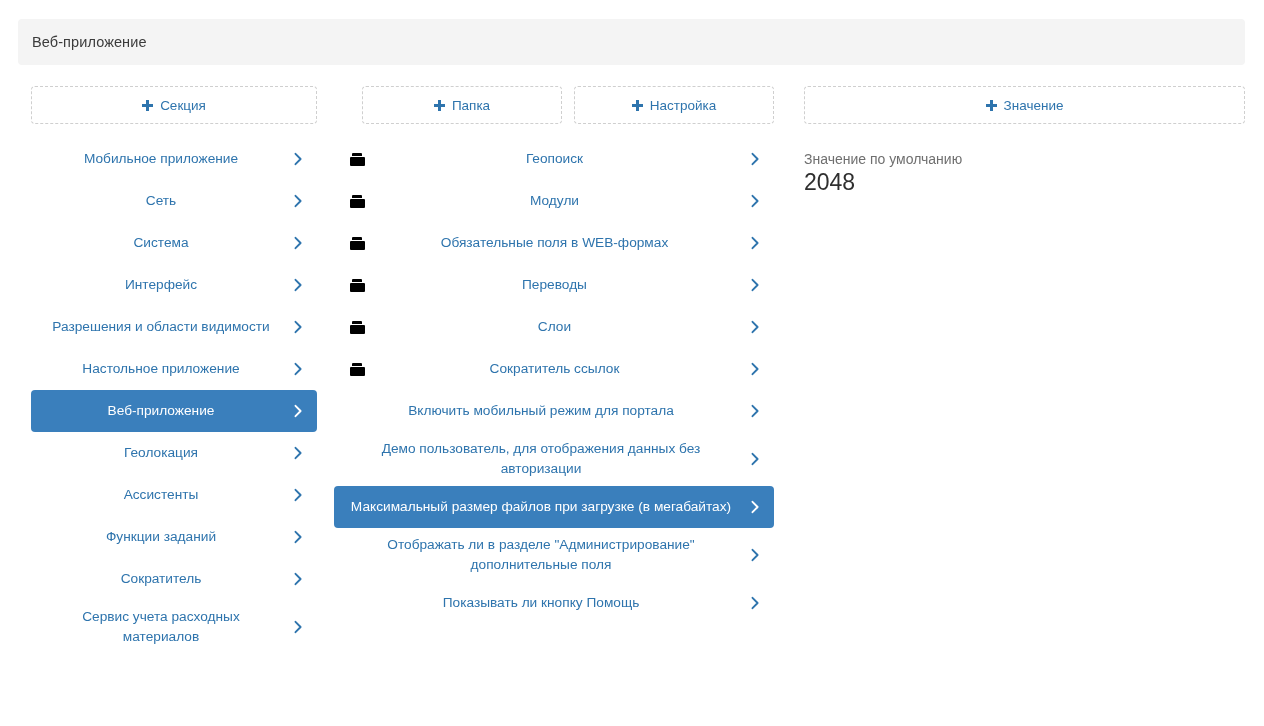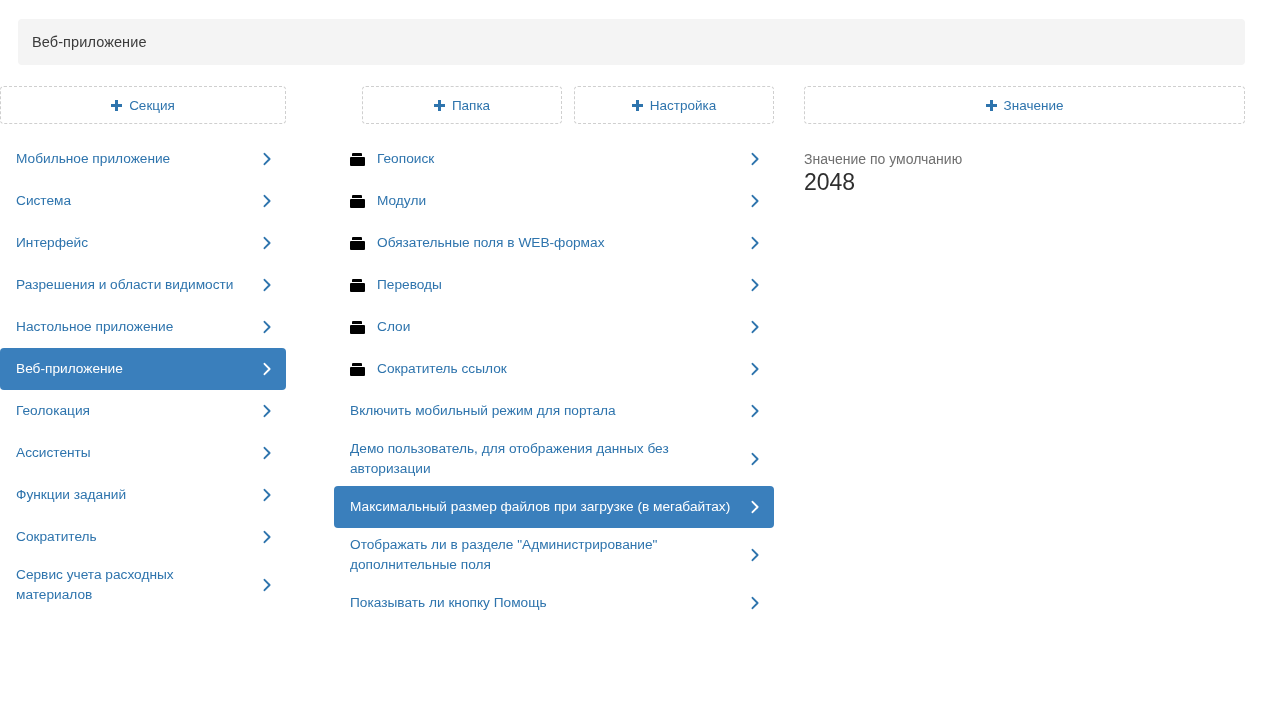--- a/index.html
+++ b/index.html
@@ -43,21 +43,21 @@
     position: absolute;
     left: 0;
     top: 86px;
     width: 1264px;
     height: 640px;
   }
   .col {
     position: absolute;
     top: 0;
   }
-  .col-sections  { left: 0;  width: 286px; }
+  .col-sections  { left: 31px;  width: 286px; }
   .col-settings  { left: 334px; width: 440px; }
   .col-values    { left: 804px; width: 441px; }
 
   
   .add-btn {
     box-sizing: border-box;
     height: 38px;
     border: 1px dashed #cfcfcf;
     border-radius: 4px;
     background: #ffffff;
@@ -107,20 +107,21 @@
     box-sizing: border-box;
     min-height: 42px;
     border-radius: 4px;
     display: flex;
     align-items: center;
     padding: 7px 34px 7px 16px;
     color: #2e74ad;
     font-size: 13.7px;
     line-height: 20px;
     cursor: pointer;
+    text-align: center;
   }
   .row.selected {
     background: #3a7fbc;
     color: #ffffff;
   }
   .row .row-label {
     flex: 1 1 auto;
     padding-right: 8px;
   }
   .row .chev {
@@ -188,20 +189,28 @@
 <div class="columns">
 
   <div class="col col-sections">
     <div class="add-btn">
       <span class="plus"></span>
       <span>Секция</span>
     </div>
     <div class="list" id="sections-list">
         <div class="row no-icon">
           <span class="row-label">Мобильное приложение</span>
+          <span class="chev">
+            <svg width="14" height="14" viewBox="0 0 14 14" fill="none" xmlns="http://www.w3.org/2000/svg">
+              <path d="M4.5 1.8 L9.6 7 L4.5 12.2" stroke="#2e74ad" stroke-width="1.9" stroke-linecap="round" stroke-linejoin="round" fill="none"></path>
+            </svg>
+          </span>
+        </div>
+        <div class="row no-icon">
+          <span class="row-label">Сеть</span>
           <span class="chev">
             <svg width="14" height="14" viewBox="0 0 14 14" fill="none" xmlns="http://www.w3.org/2000/svg">
               <path d="M4.5 1.8 L9.6 7 L4.5 12.2" stroke="#2e74ad" stroke-width="1.9" stroke-linecap="round" stroke-linejoin="round" fill="none"></path>
             </svg>
           </span>
         </div>
         <div class="row no-icon">
           <span class="row-label">Система</span>
           <span class="chev">
             <svg width="14" height="14" viewBox="0 0 14 14" fill="none" xmlns="http://www.w3.org/2000/svg">

